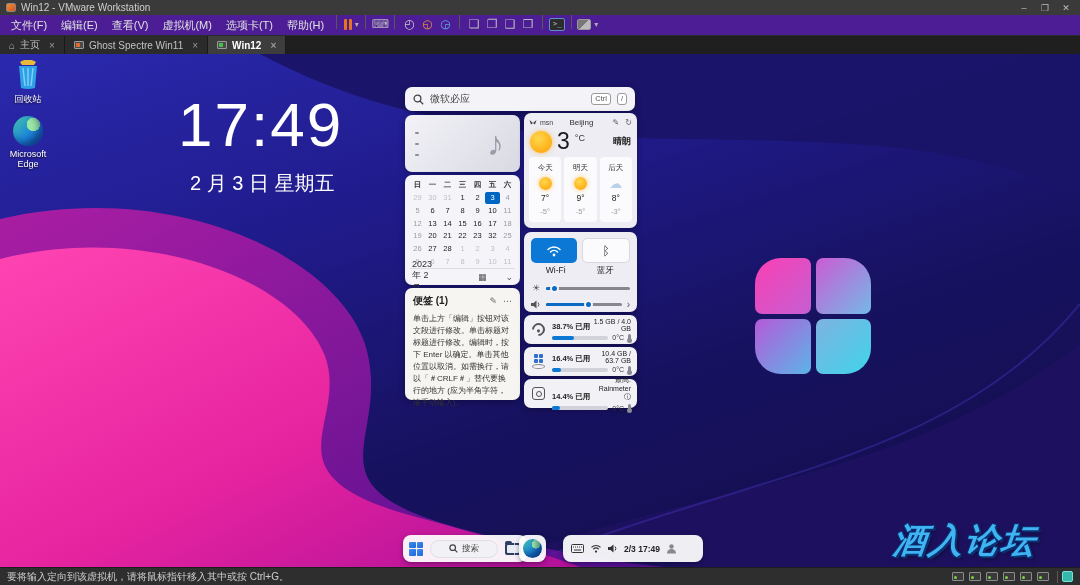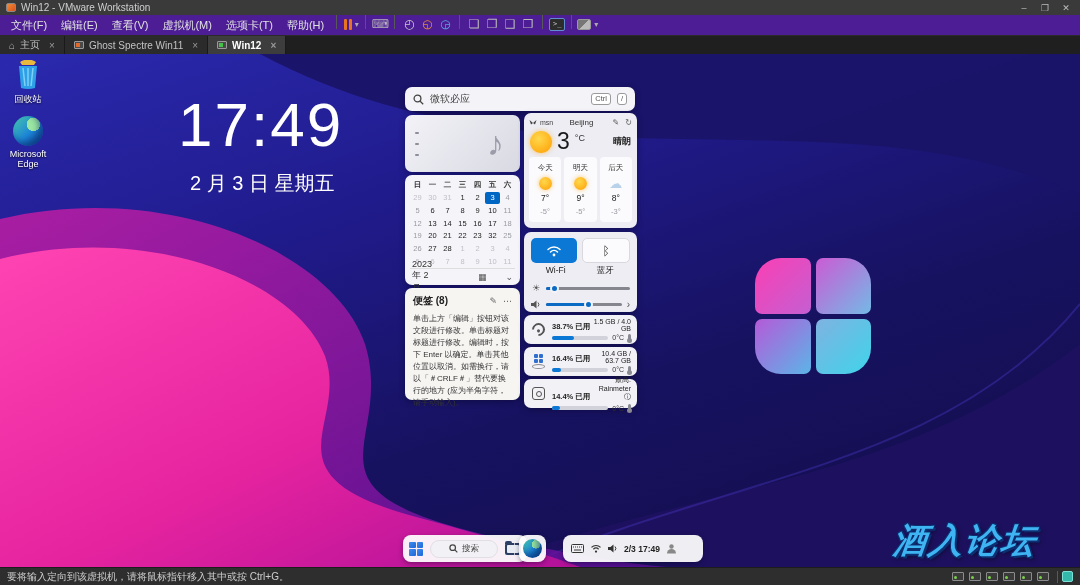--- a/index.html
+++ b/index.html
@@ -363,21 +363,21 @@
       <div class="cal-footer">
         <span>2023 年 2 月</span>
         <span class="grow"></span>
         <span class="g">▦</span>
         <span class="g">⌄</span>
       </div>
     </div>
 
     <div class="widget note-widget">
       <div class="note-head">
-        <span>便签 (8)</span>
+        <span>便签 (1)</span>
         <span class="grow"></span>
         <span class="g">✎</span>
         <span class="g">⋯</span>
       </div>
       <div class="note-body">单击上方「编辑」按钮对该文段进行修改。单击标题对标题进行修改。编辑时，按下 Enter 以确定。单击其他位置以取消。如需换行，请以「＃CRLF＃」替代要换行的地方 (应为半角字符，请手动输入)。</div>
     </div>
 
     <div class="widget weather-widget">
       <div class="wx-head">
         <svg width="8" height="8" viewBox="0 0 8 8">

